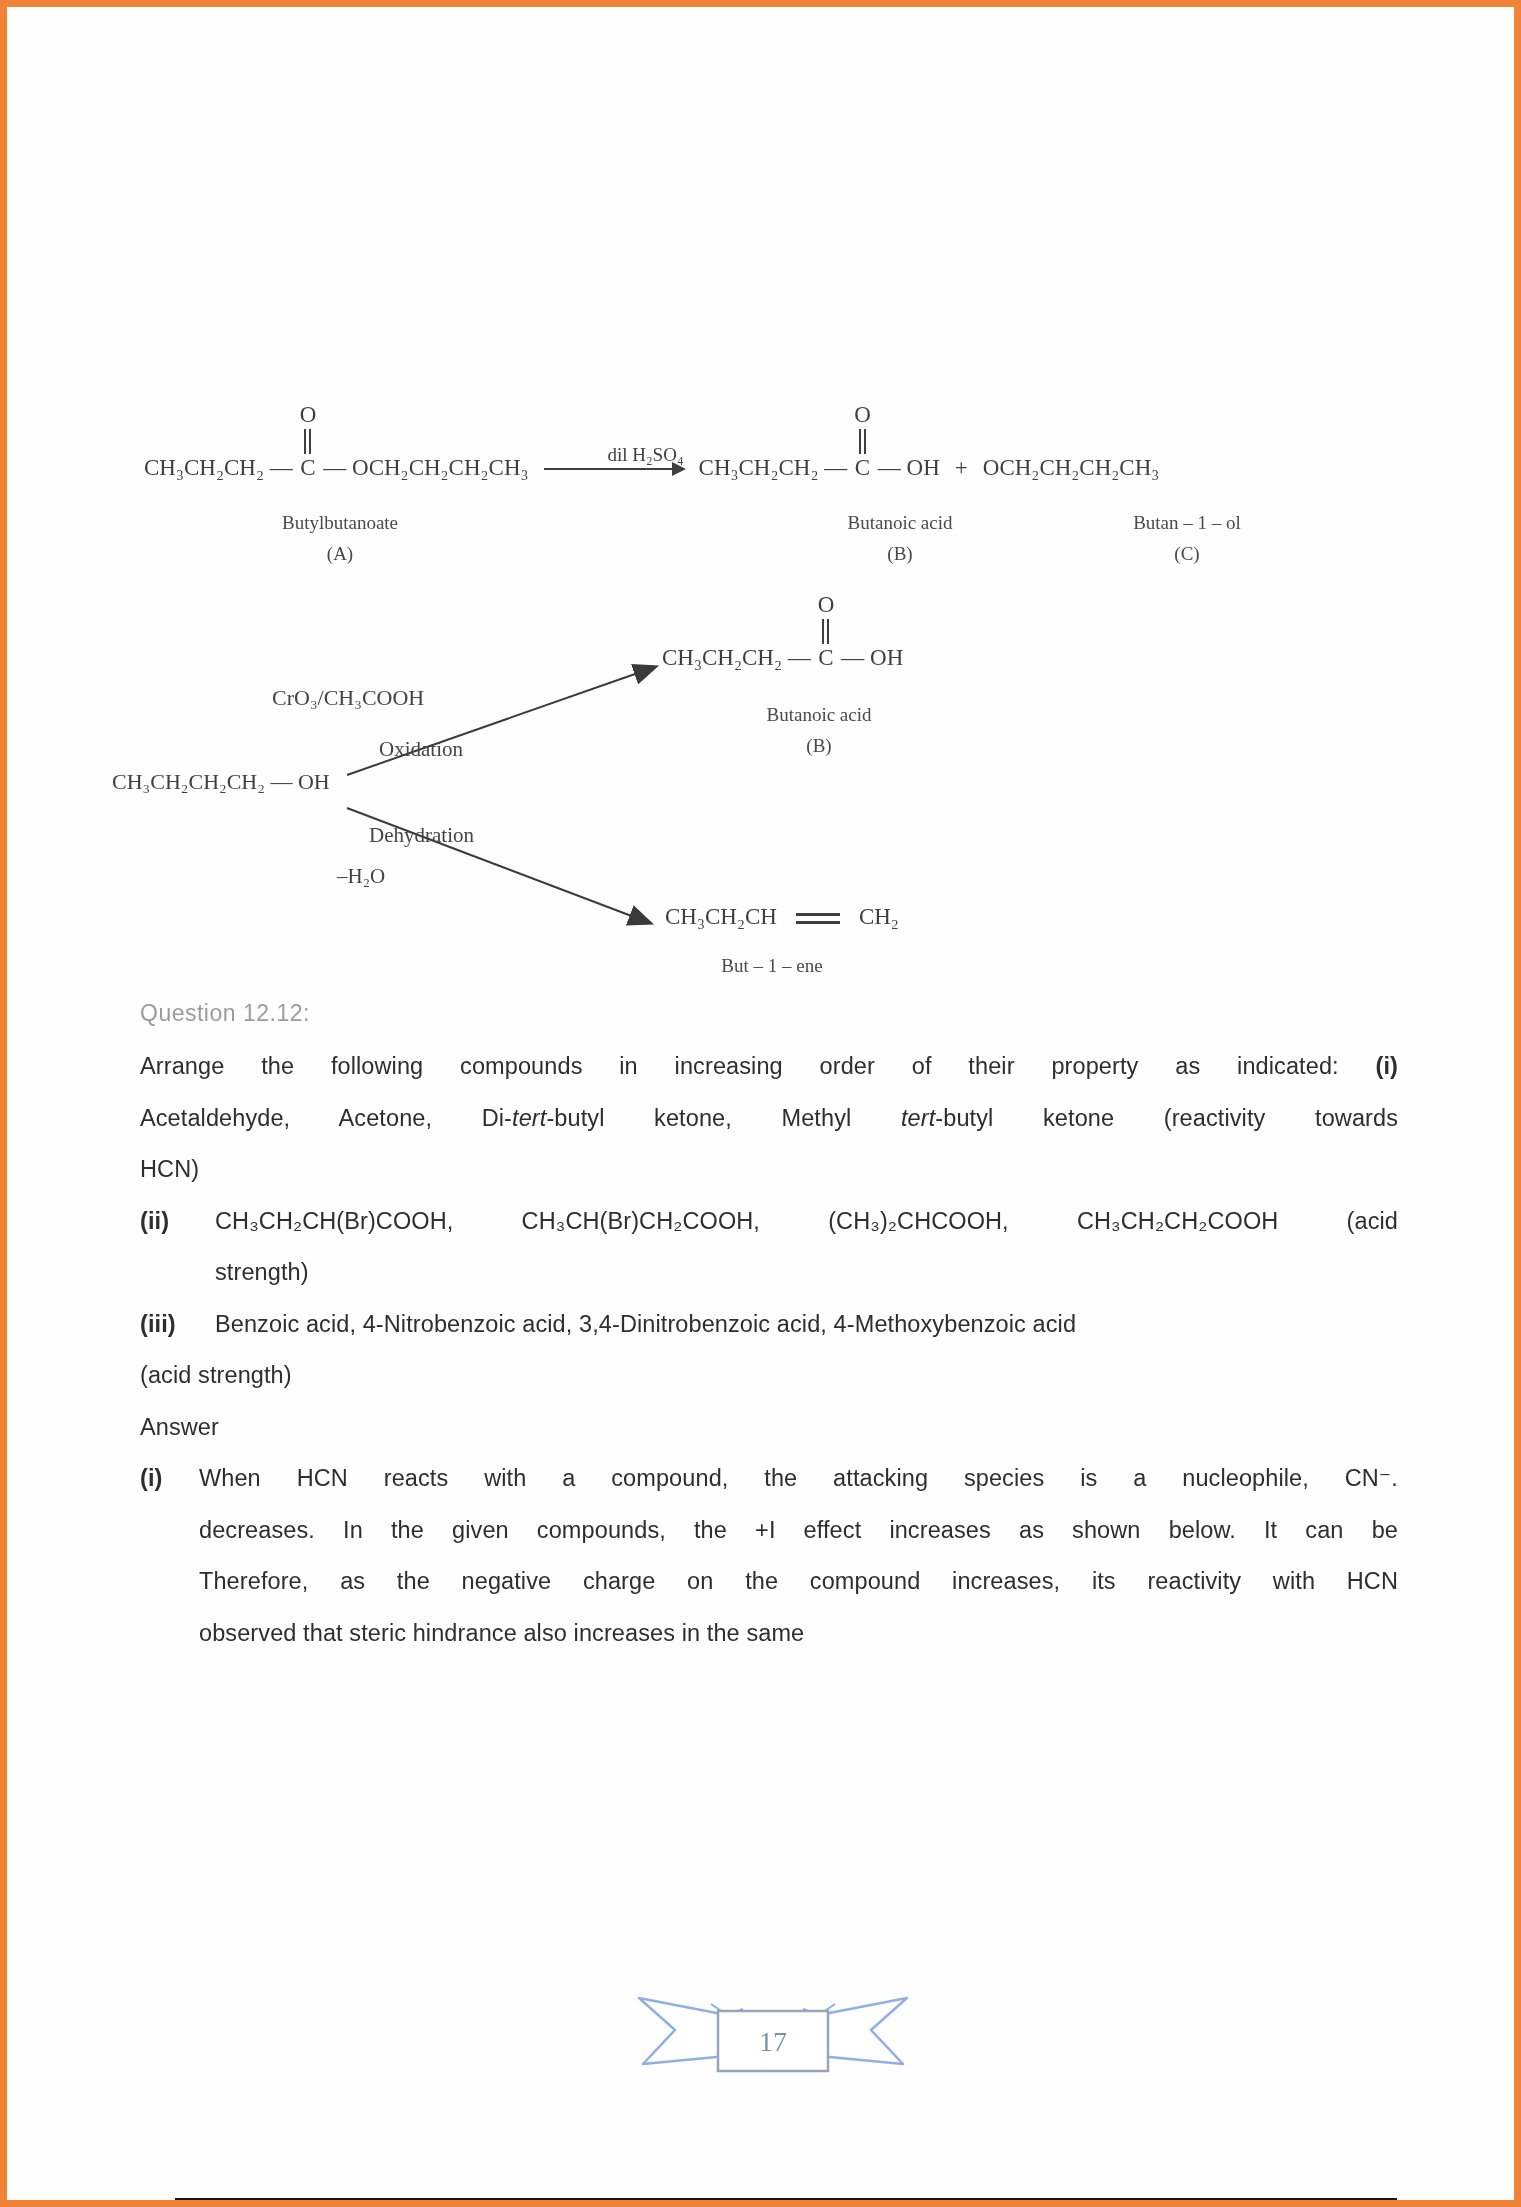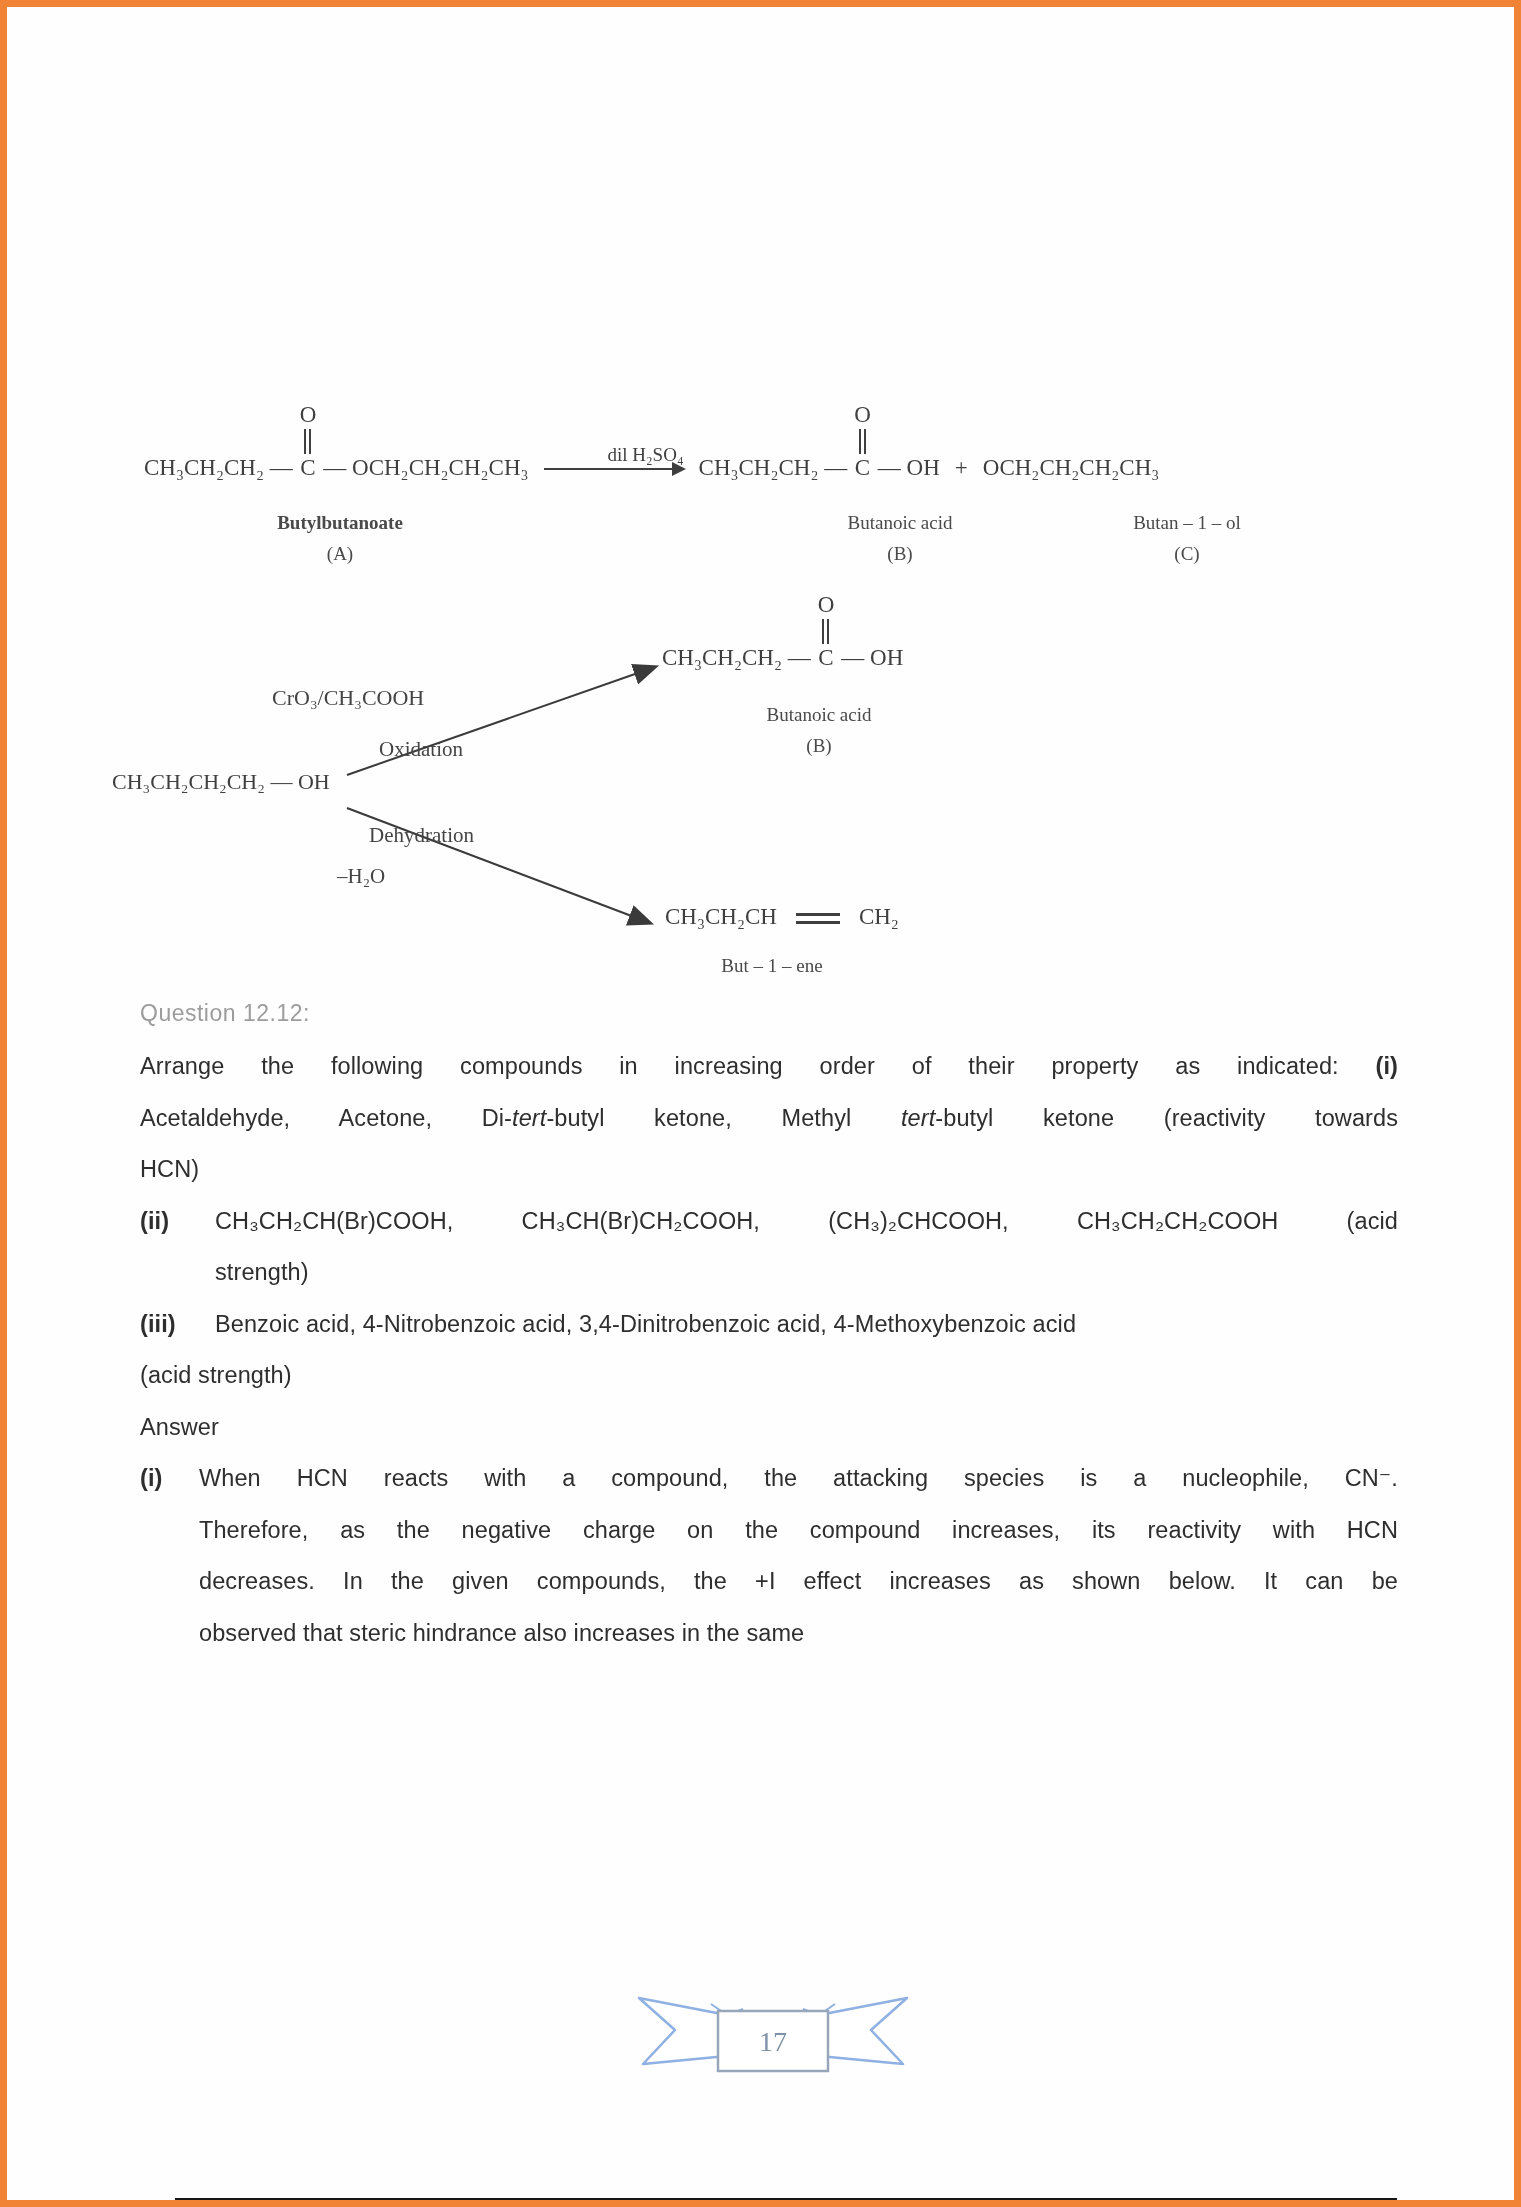--- a/index.html
+++ b/index.html
@@ -78,21 +78,21 @@
     <span class="carbonyl">
       <span>O</span>
       <span class="dbl"></span>
       <span>C</span>
     </span>
     <span>— OH</span>
     <span style="margin:0 8px;">+</span>
     <span>OCH₂CH₂CH₂CH₃</span>
   </div>
 
-  <div class="clabel" style="left:333px; top:505px;font-weight:bold;">Butylbutanoate</div>
+  <div class="clabel" style="left:333px; top:505px;">Butylbutanoate</div>
   <div class="clabel" style="left:333px; top:536px;">(A)</div>
   <div class="clabel" style="left:893px; top:505px;">Butanoic acid</div>
   <div class="clabel" style="left:893px; top:536px;">(B)</div>
   <div class="clabel" style="left:1180px; top:505px;">Butan – 1 – ol</div>
   <div class="clabel" style="left:1180px; top:536px;">(C)</div>
 
   <svg class="arrowsvg" width="1521" height="1000" viewBox="0 0 1521 1000">
     <defs>
       <marker id="ah" viewBox="0 0 12 10" refX="10" refY="5" markerWidth="13" markerHeight="11" orient="auto-start-reverse">
         <path d="M0,0 L12,5 L0,10 z" fill="#3a3a3a"></path>
@@ -140,22 +140,22 @@
 
     <div class="tline hang75 just"><span class="lbl">(ii)</span><span>CH₃CH₂CH(Br)COOH, CH₃CH(Br)CH₂COOH, (CH₃)₂CHCOOH, CH₃CH₂CH₂COOH (acid</span></div>
     <div class="tline ind75">strength)</div>
 
     <div class="tline hang75"><span class="lbl">(iii)</span><span>Benzoic acid, 4-Nitrobenzoic acid, 3,4-Dinitrobenzoic acid, 4-Methoxybenzoic acid</span></div>
     <div class="tline">(acid strength)</div>
 
     <div class="tline">Answer</div>
 
     <div class="tline hang59 just"><span class="lbl">(i)</span><span>When HCN reacts with a compound, the attacking species is a nucleophile, CN⁻.</span></div>
+    <div class="tline ind59 just">decreases. In the given compounds, the +I effect increases as shown below. It can be</div>
     <div class="tline ind59 just">Therefore, as the negative charge on the compound increases, its reactivity with HCN</div>
-    <div class="tline ind59 just">decreases. In the given compounds, the +I effect increases as shown below. It can be</div>
     <div class="tline ind59">observed that steric hindrance also increases in the same</div>
   </div>
 
   <svg class="ribbon" width="300" height="110" viewBox="0 0 300 110">
     <polygon points="104,30 16,13 52,45 20,79 104,71" fill="#ffffff" stroke="#8fb0e2" stroke-width="2.5" stroke-linejoin="round"></polygon>
     <polygon points="196,30 284,13 248,45 280,79 196,71" fill="#ffffff" stroke="#8fb0e2" stroke-width="2.5" stroke-linejoin="round"></polygon>
     <polyline points="88,19 104,30 120,24" fill="none" stroke="#8fb0e2" stroke-width="2"></polyline>
     <polyline points="212,19 196,30 180,24" fill="none" stroke="#8fb0e2" stroke-width="2"></polyline>
     <rect x="95" y="26" width="110" height="60" fill="#ffffff" stroke="#97a6b8" stroke-width="2.5"></rect>
     <text x="150" y="66" text-anchor="middle" font-family="Liberation Serif, DejaVu Serif, serif" font-size="28" fill="#7d92a6">17</text>

